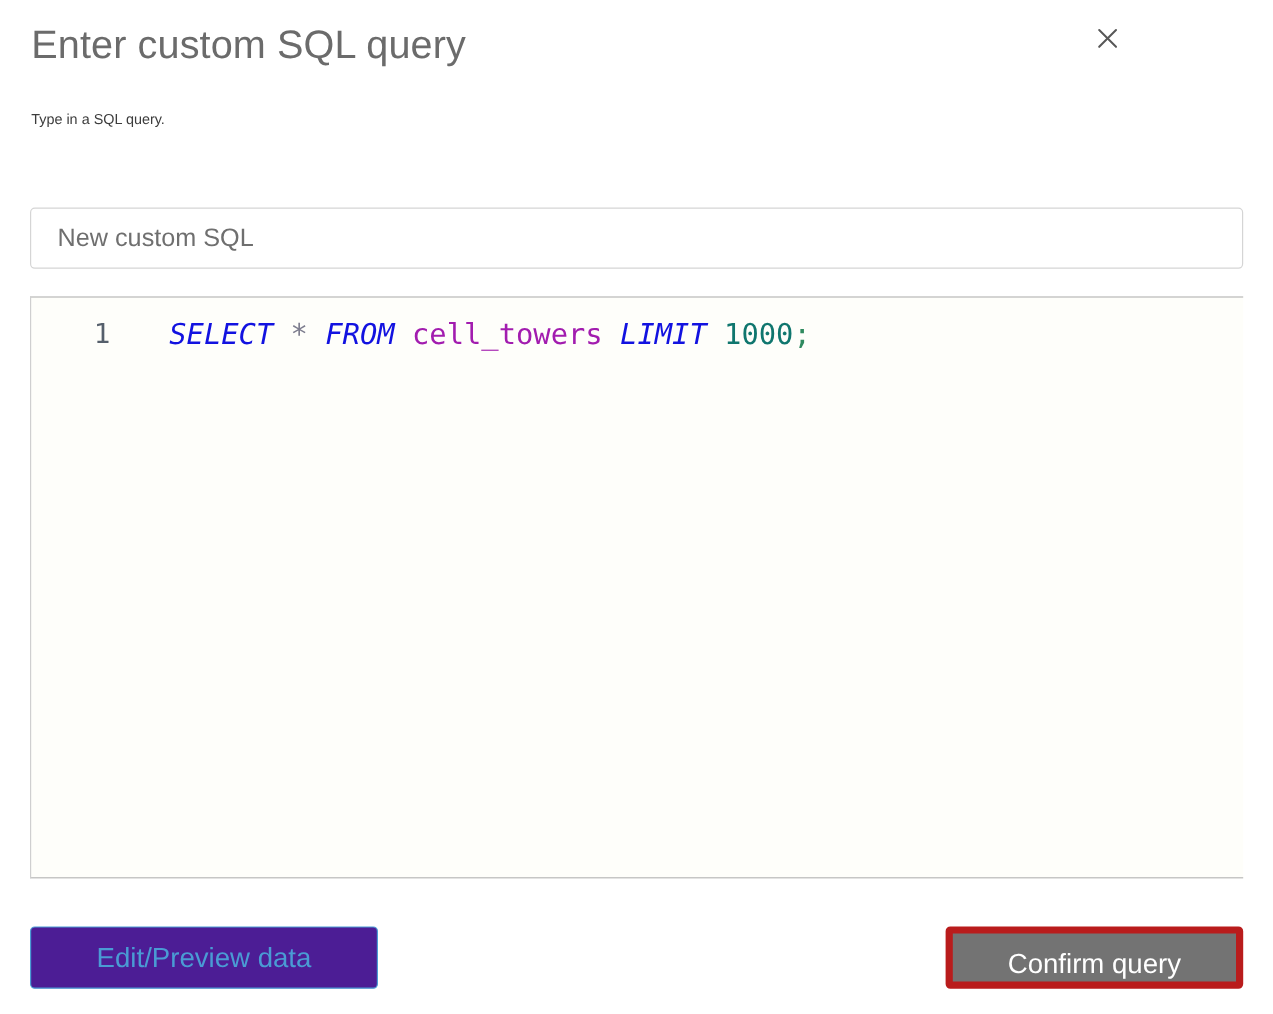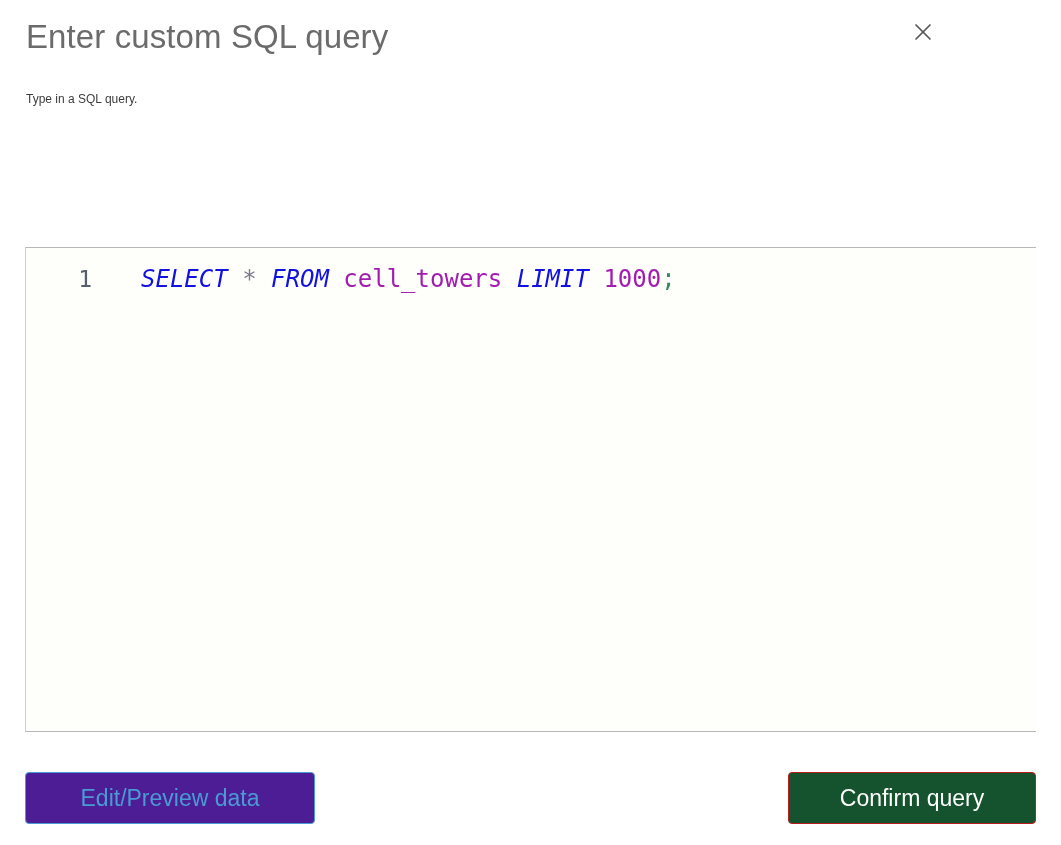--- a/index.html
+++ b/index.html
@@ -121,21 +121,21 @@
   }
 
   .code-line {
     padding-left: 49px;
     color: #202020;
   }
 
   .tok-kw   { color: #1212e0; font-style: italic; }
   .tok-star { color: #7d7d8e; }
   .tok-name { color: #a21caf; }
-  .tok-num  { color: #a21caf; }
+  .tok-num  { color: #0f766e; }
   .tok-punc { color: #2f8a5f; }
 
   
   .btn-secondary {
     position: absolute;
     left: 25px;
     top: 772px;
     width: 290px;
     height: 52px;
     box-sizing: border-box;
@@ -152,22 +152,22 @@
     text-align: center;
   }
 
   .btn-primary {
     position: absolute;
     left: 788px;
     top: 772px;
     width: 248px;
     height: 52px;
     box-sizing: border-box;
-    background: #14532d;
-    border: 1px solid #b91c1c;
+    background: #737373;
+    border: 6px solid #b91c1c;
     border-radius: 4px;
     color: #ffffff;
     font-family: "Liberation Sans", sans-serif;
     font-size: 23px;
     font-weight: 400;
     cursor: pointer;
     padding: 0;
     line-height: 50px;
     text-align: center;
   }
@@ -181,20 +181,21 @@
 
   <button class="close-button">
     <svg width="22" height="22" viewBox="0 0 22 22" aria-hidden="true">
       <line x1="4" y1="4" x2="18" y2="18" stroke="#585858" stroke-width="1.7" stroke-linecap="round"></line>
       <line x1="18" y1="4" x2="4" y2="18" stroke="#585858" stroke-width="1.7" stroke-linecap="round"></line>
     </svg>
   </button>
 
   <div class="dialog-subtitle">Type in a SQL query.</div>
 
+  <input class="name-input" type="text" placeholder="New custom SQL" style="">
 
   <div class="sql-editor">
     <div class="code-row">
       <div class="gutter">1</div>
       <div class="code-line"><span class="tok-kw">SELECT</span><span> </span><span class="tok-star">*</span><span> </span><span class="tok-kw">FROM</span><span> </span><span class="tok-name">cell_towers</span><span> </span><span class="tok-kw">LIMIT</span><span> </span><span class="tok-num">1000</span><span class="tok-punc">;</span></div>
     </div>
   </div>
 
   <button class="btn-secondary">Edit/Preview data</button>
 

